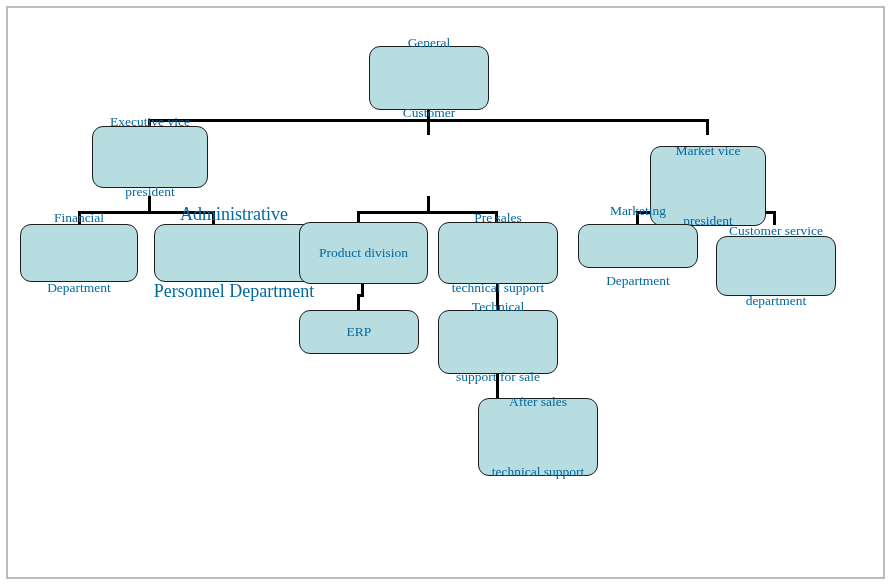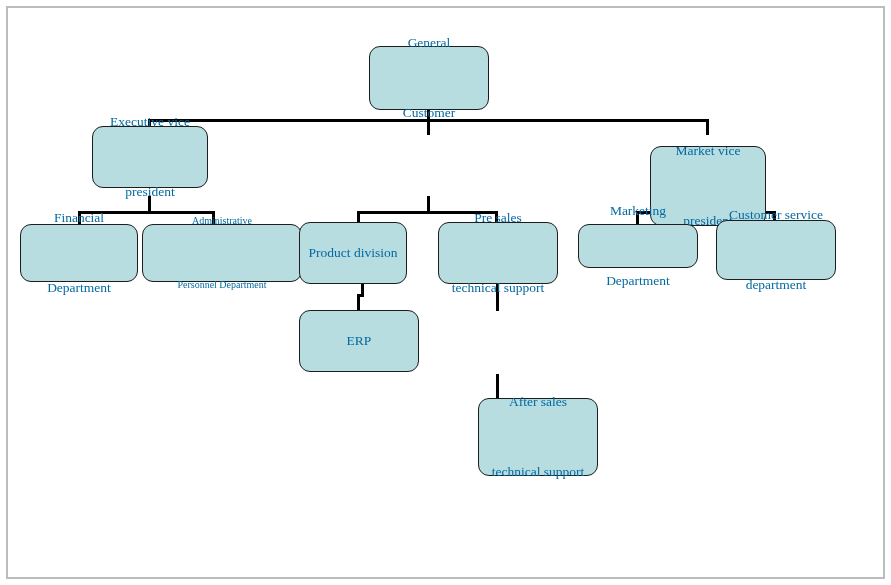--- a/index.html
+++ b/index.html
@@ -111,47 +111,51 @@
   <div class="node" style="left:650px; top:146px; width:116px; height:80px;text-align:center;">
     <span class="ln">Market vice</span>
     <span class="ln">president</span>
   </div>
 
   <div class="node" style="left:20px; top:224px; width:118px; height:58px;">
     <span class="ln">Financial</span>
     <span class="ln">Department</span>
   </div>
 
-  <div class="node" style="left:142px; top:224px; width:160px; height:58px; font-size:10px;">
+  <div class="node" style="left:154px; top:224px; width:160px; height:58px; font-size:18px;">
     <span class="ln">Administrative</span>
     <span class="ln">Personnel Department</span>
   </div>
 
-  <div class="node" style="left:299px; top:222px; width:108px; height:62px;">
+  <div class="node" style="left:299px; top:222px; width:129px; height:62px;">
     <span class="ln">Product division</span>
   </div>
 
   <div class="node" style="left:438px; top:222px; width:120px; height:62px;">
     <span class="ln">Pre sales</span>
     <span class="ln">technical support</span>
   </div>
 
   <div class="node" style="left:578px; top:224px; width:120px; height:44px;">
     <span class="ln">Marketing</span>
     <span class="ln">Department</span>
   </div>
 
-  <div class="node" style="left:716px; top:220px; width:120px; height:60px;">
+  <div class="node" style="left:716px; top:236px; width:120px; height:60px;">
     <span class="ln">Customer service</span>
     <span class="ln">department</span>
   </div>
 
-  <div class="node" style="left:299px; top:310px; width:120px; height:62px;">
+  <div class="node" style="left:299px; top:310px; width:120px; height:44px;">
     <span class="ln">ERP</span>
   </div>
 
+  <div class="node" style="left:438px; top:310px; width:120px; height:64px;">
+    <span class="ln">Technical</span>
+    <span class="ln">support for sale</span>
+  </div>
 
   <div class="node" style="left:438px; top:398px; width:120px; height:78px;margin-left:40px;">
     <span class="ln">After sales</span>
     <span class="ln">technical support</span>
   </div>
 
 </div>
 
 </body></html>

